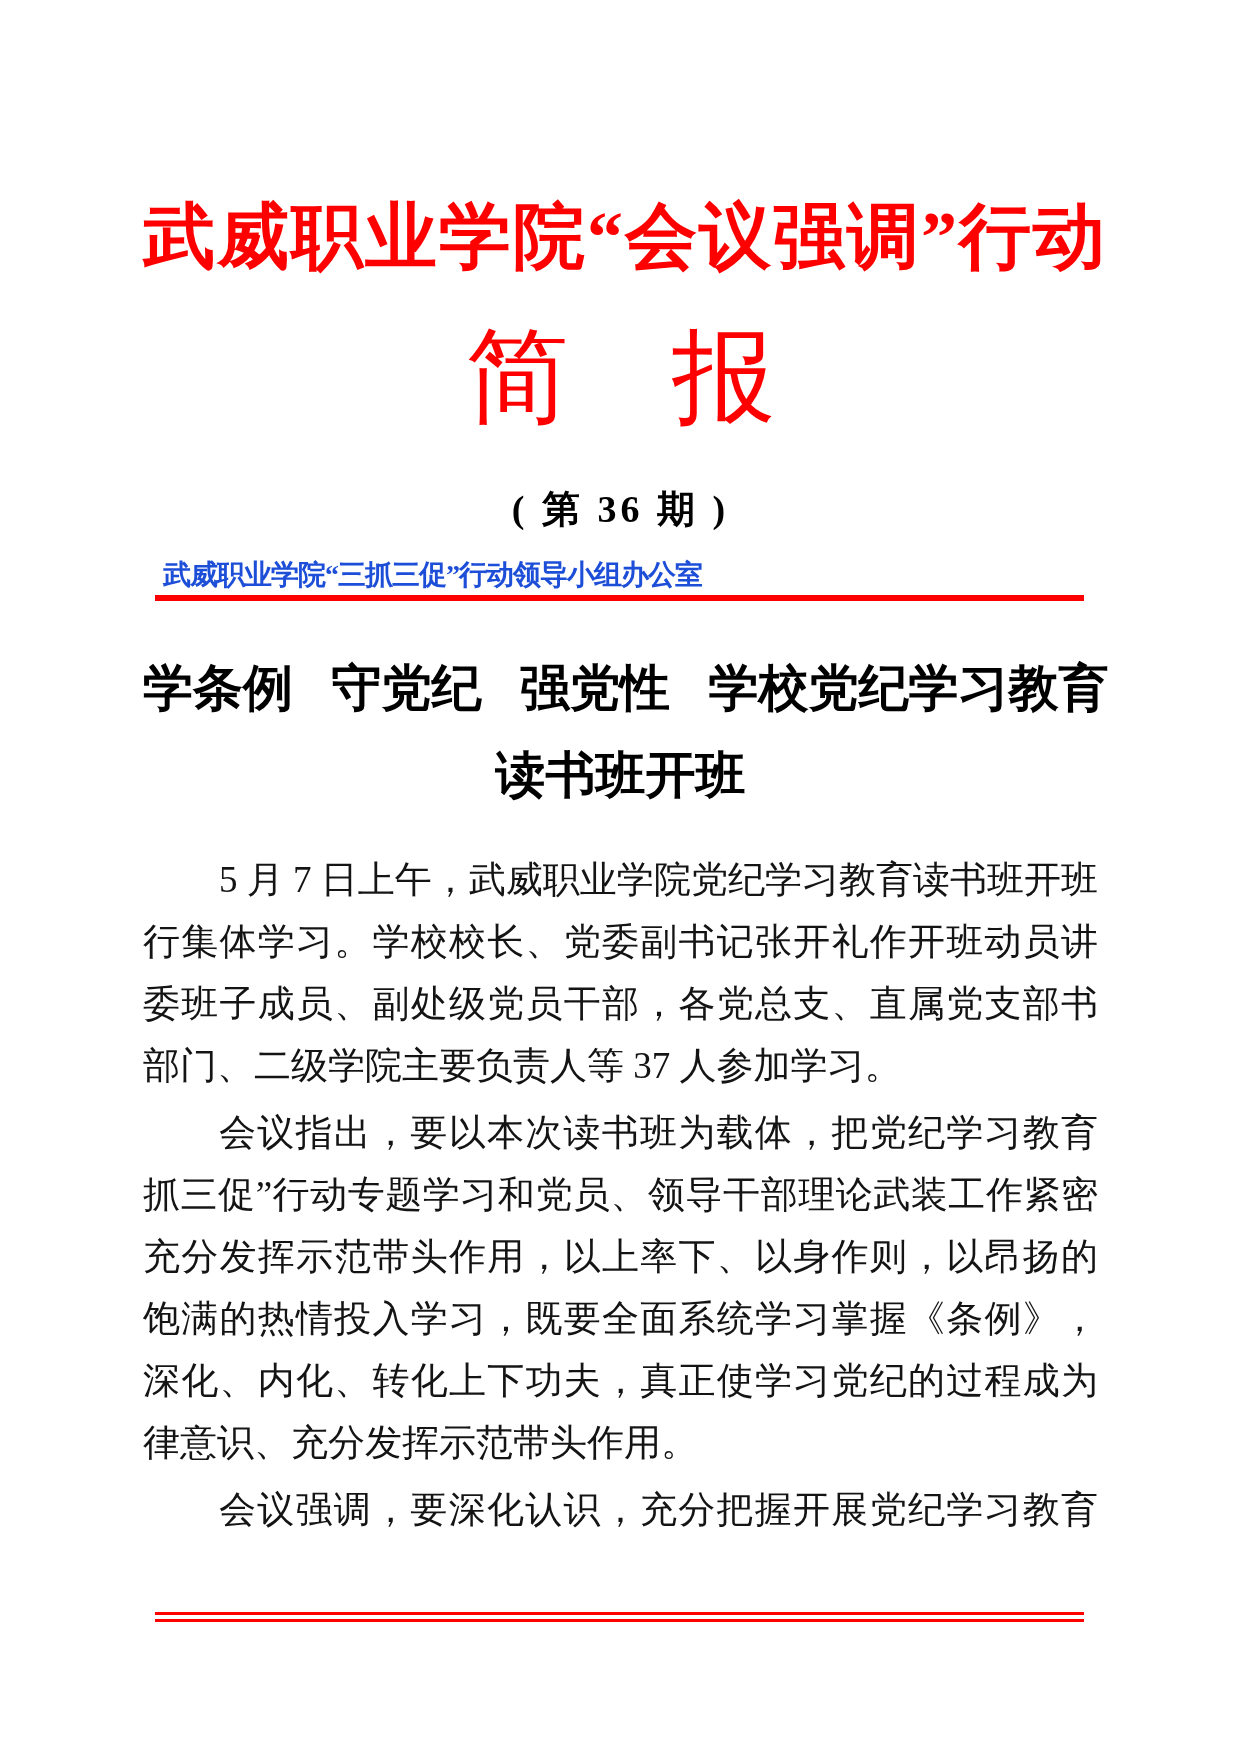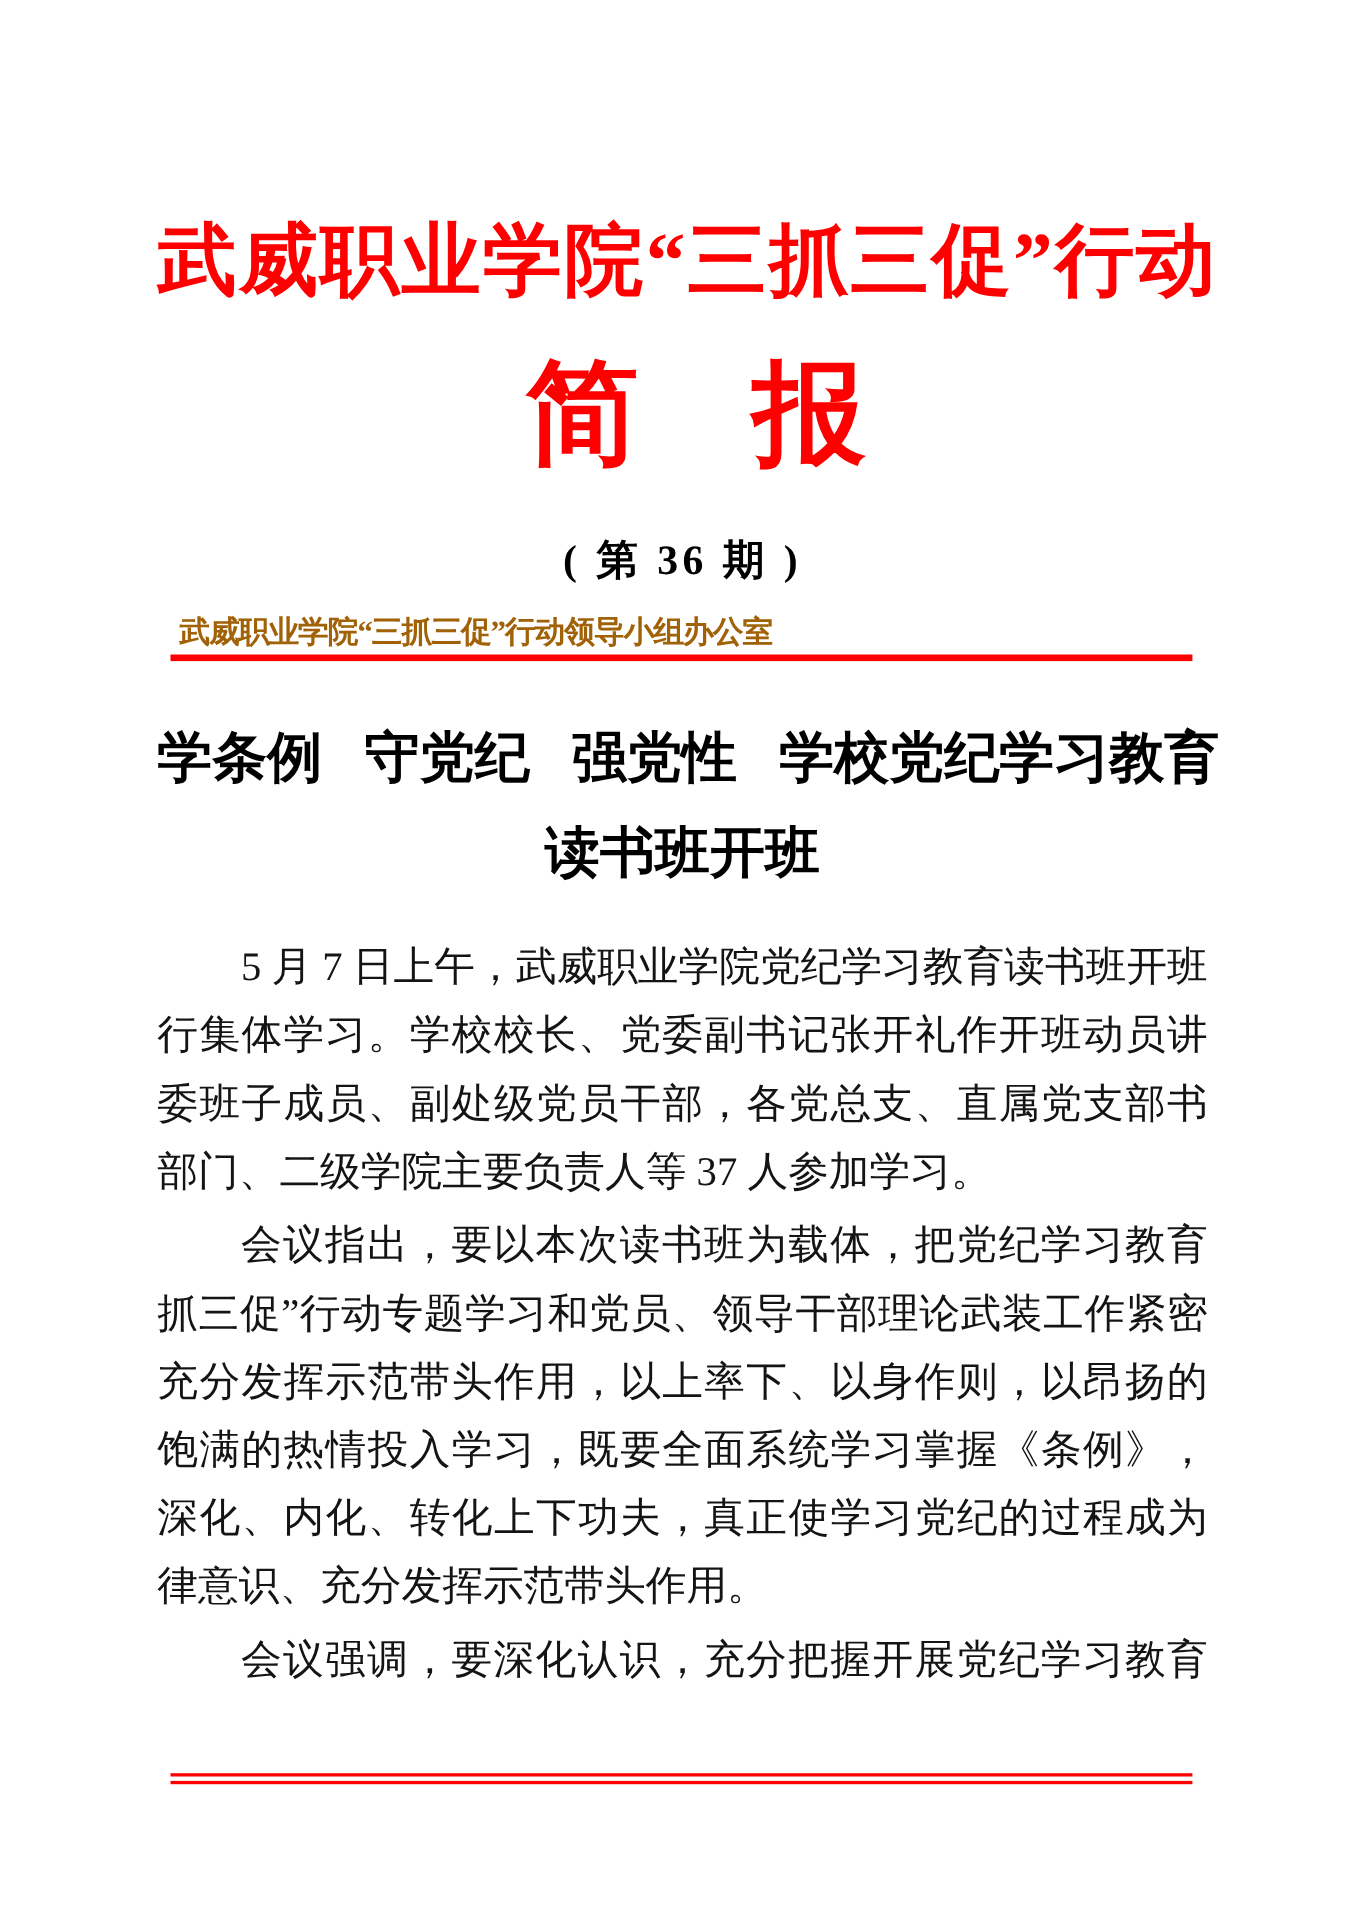--- a/index.html
+++ b/index.html
@@ -32,25 +32,25 @@
     font-size: 72px;
     font-weight: bold;
     color: #fe0000;
     white-space: nowrap;
     line-height: 1.15;
     letter-spacing: 2px;
   }
   .bulletin-title {
     position: absolute;
     top: 318px;
-    left: 12px;
+    left: 0;
     width: 100%;
     text-align: center;
     font-size: 103px;
-    font-weight: bold;
+    font-weight: normal;
     color: #fe0000;
     white-space: nowrap;
     line-height: 1.15;
   }
   .issue-line {
     position: absolute;
     top: 484px;
     left: 0;
     width: 100%;
     text-align: center;
@@ -69,21 +69,21 @@
     padding: 0 50px 0 20px;
     display: flex;
     justify-content: space-between;
     align-items: baseline;
     white-space: nowrap;
   }
   .office-name {
     font-size: 28px;
     font-weight: 600;
     letter-spacing: -1px;
-    color: #a16207;
+    color: #1d4ed8;
   }
   .office-date {
     font-size: 33px;
     color: #000000;
     letter-spacing: 1px;
   }
   .rule-thick {
     position: absolute;
     top: 595px;
     left: 12px;
@@ -150,21 +150,21 @@
     background: #ffffff;
   }
 </style>
 </head>
 <body>
 
 <div class="page">
   <div class="col">
 
     <header>
-      <div class="org-line">武威职业学院“三抓三促”行动</div>
+      <div class="org-line">武威职业学院“会议强调”行动</div>
       <div class="bulletin-title">简　报</div>
       <div class="issue-line">( 第 36 期 )</div>
       <div class="office-row">
         <span class="office-name">武威职业学院“三抓三促”行动领导小组办公室</span>
       </div>
       <div class="rule-thick"></div>
     </header>
 
     <main>
       <div class="article-title-1">学条例 守党纪 强党性 学校党纪学习教育</div>

